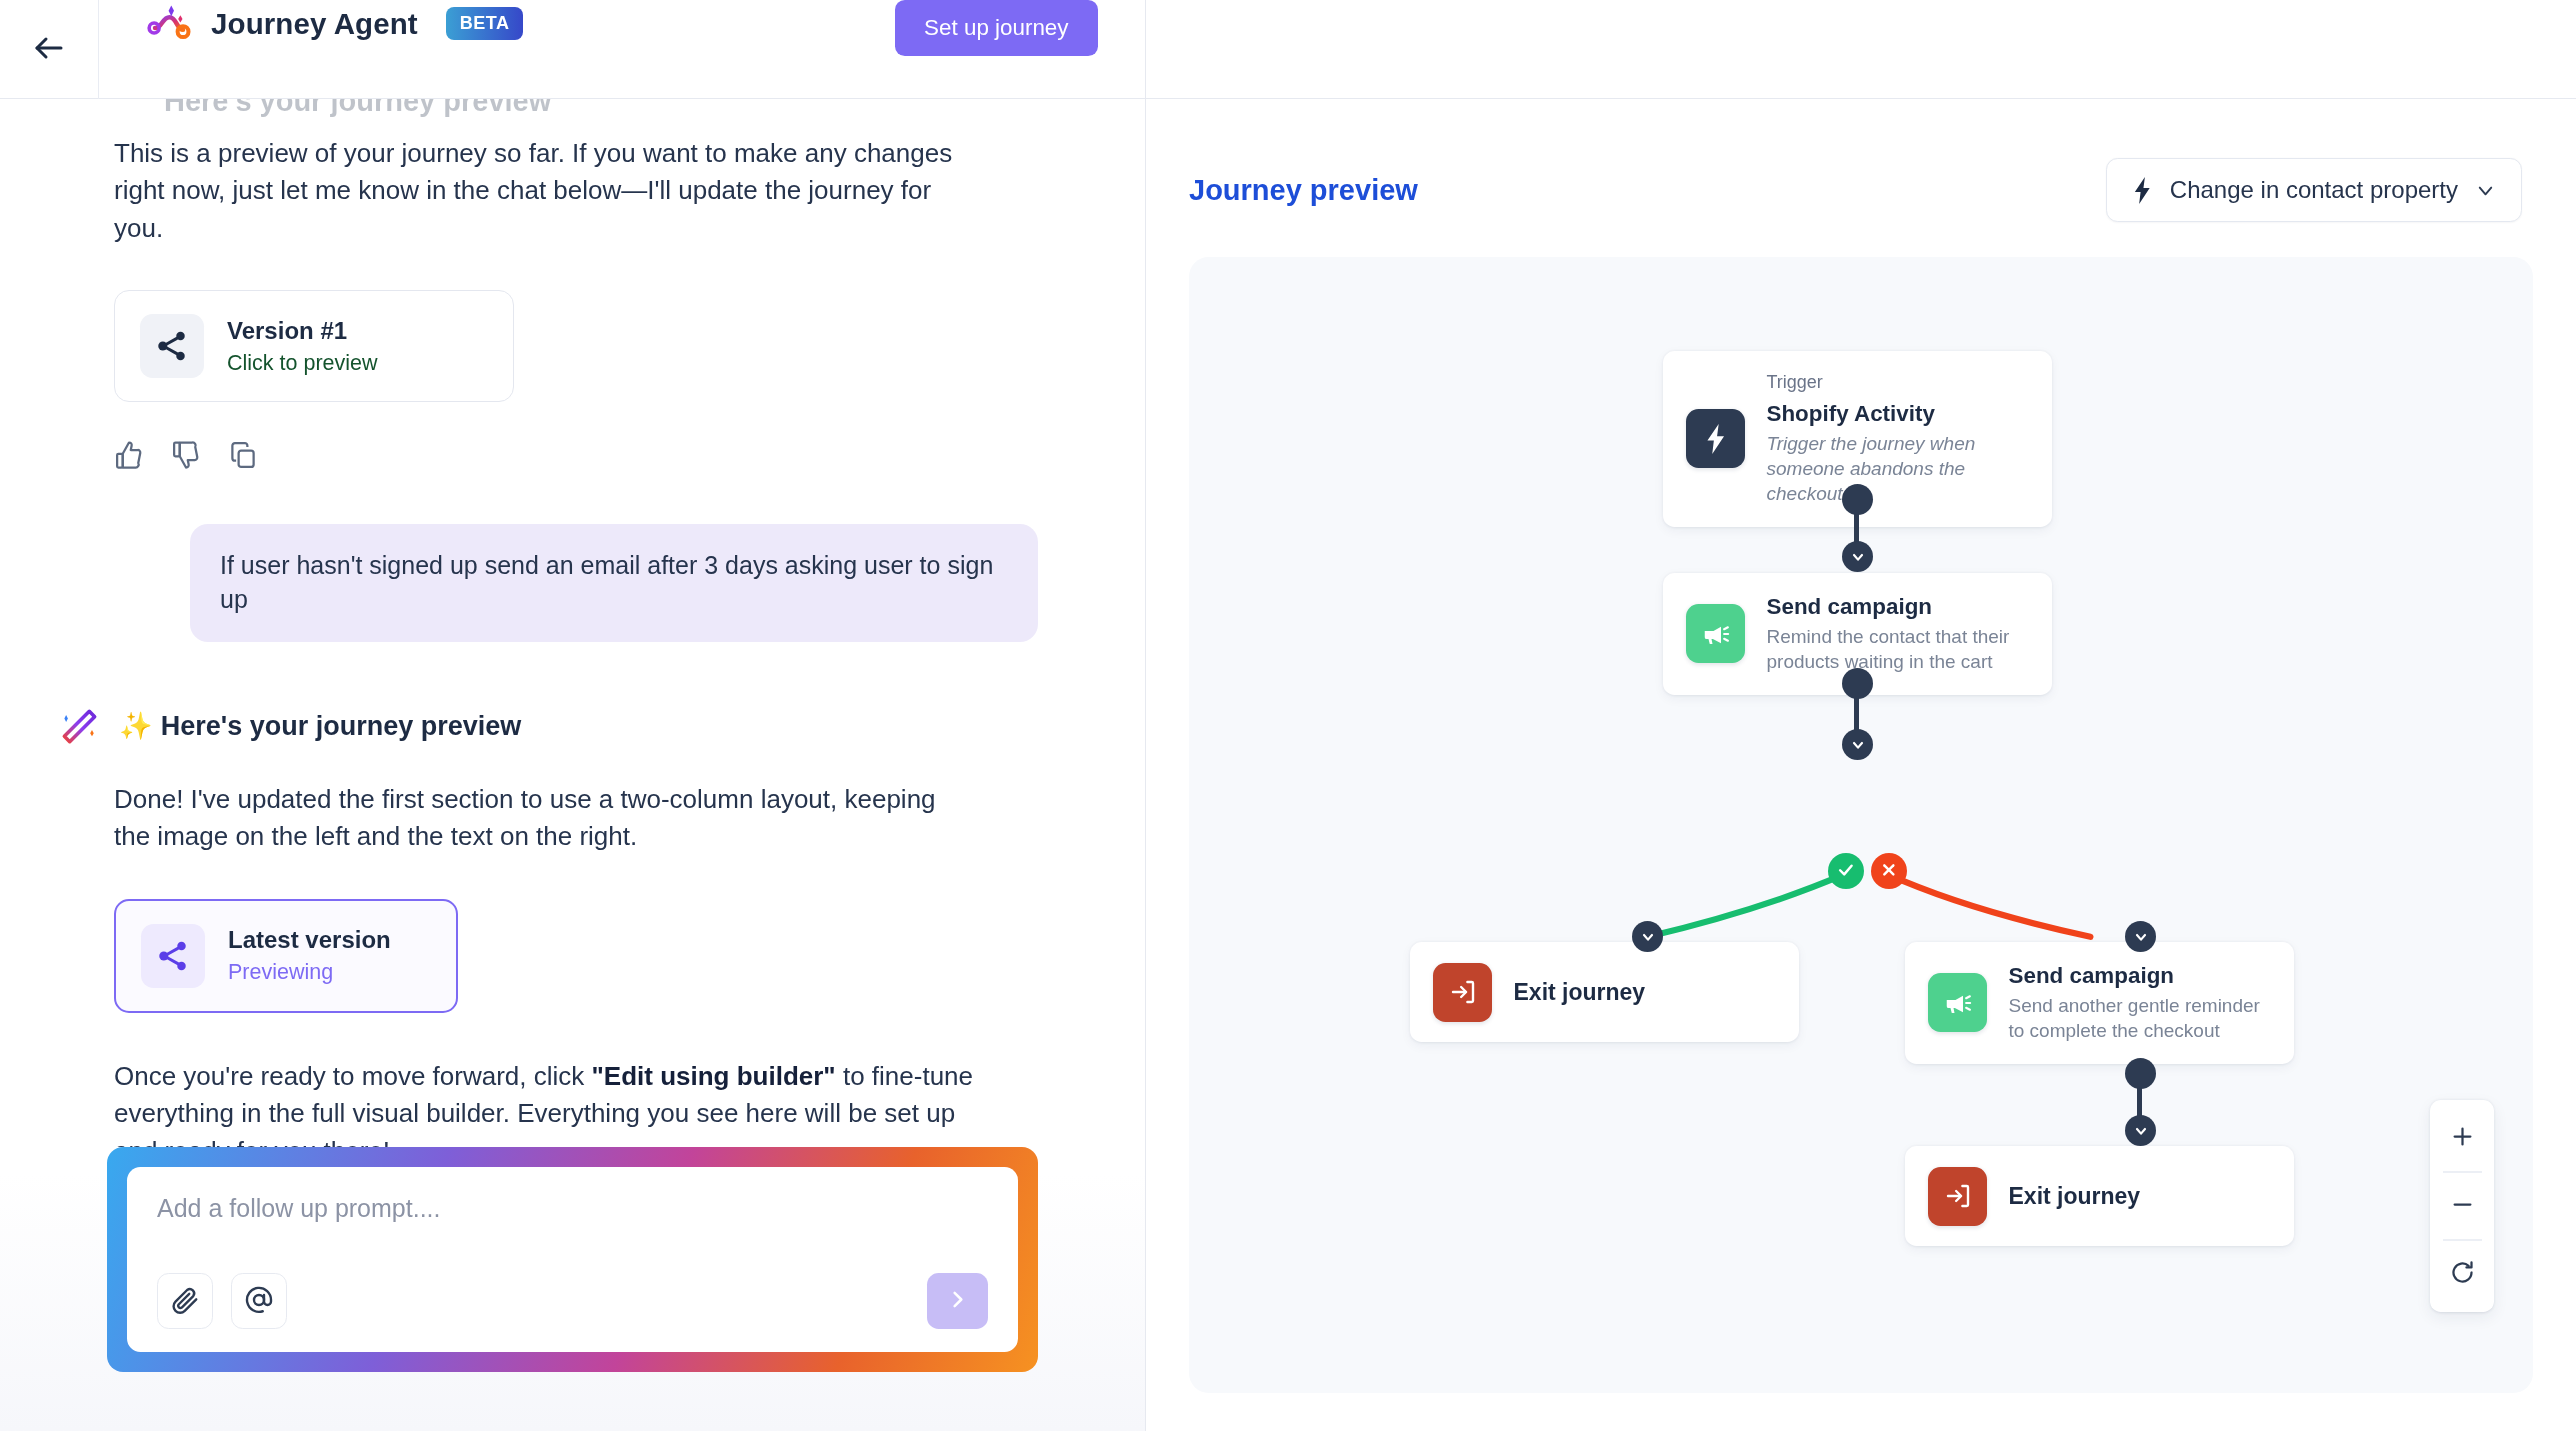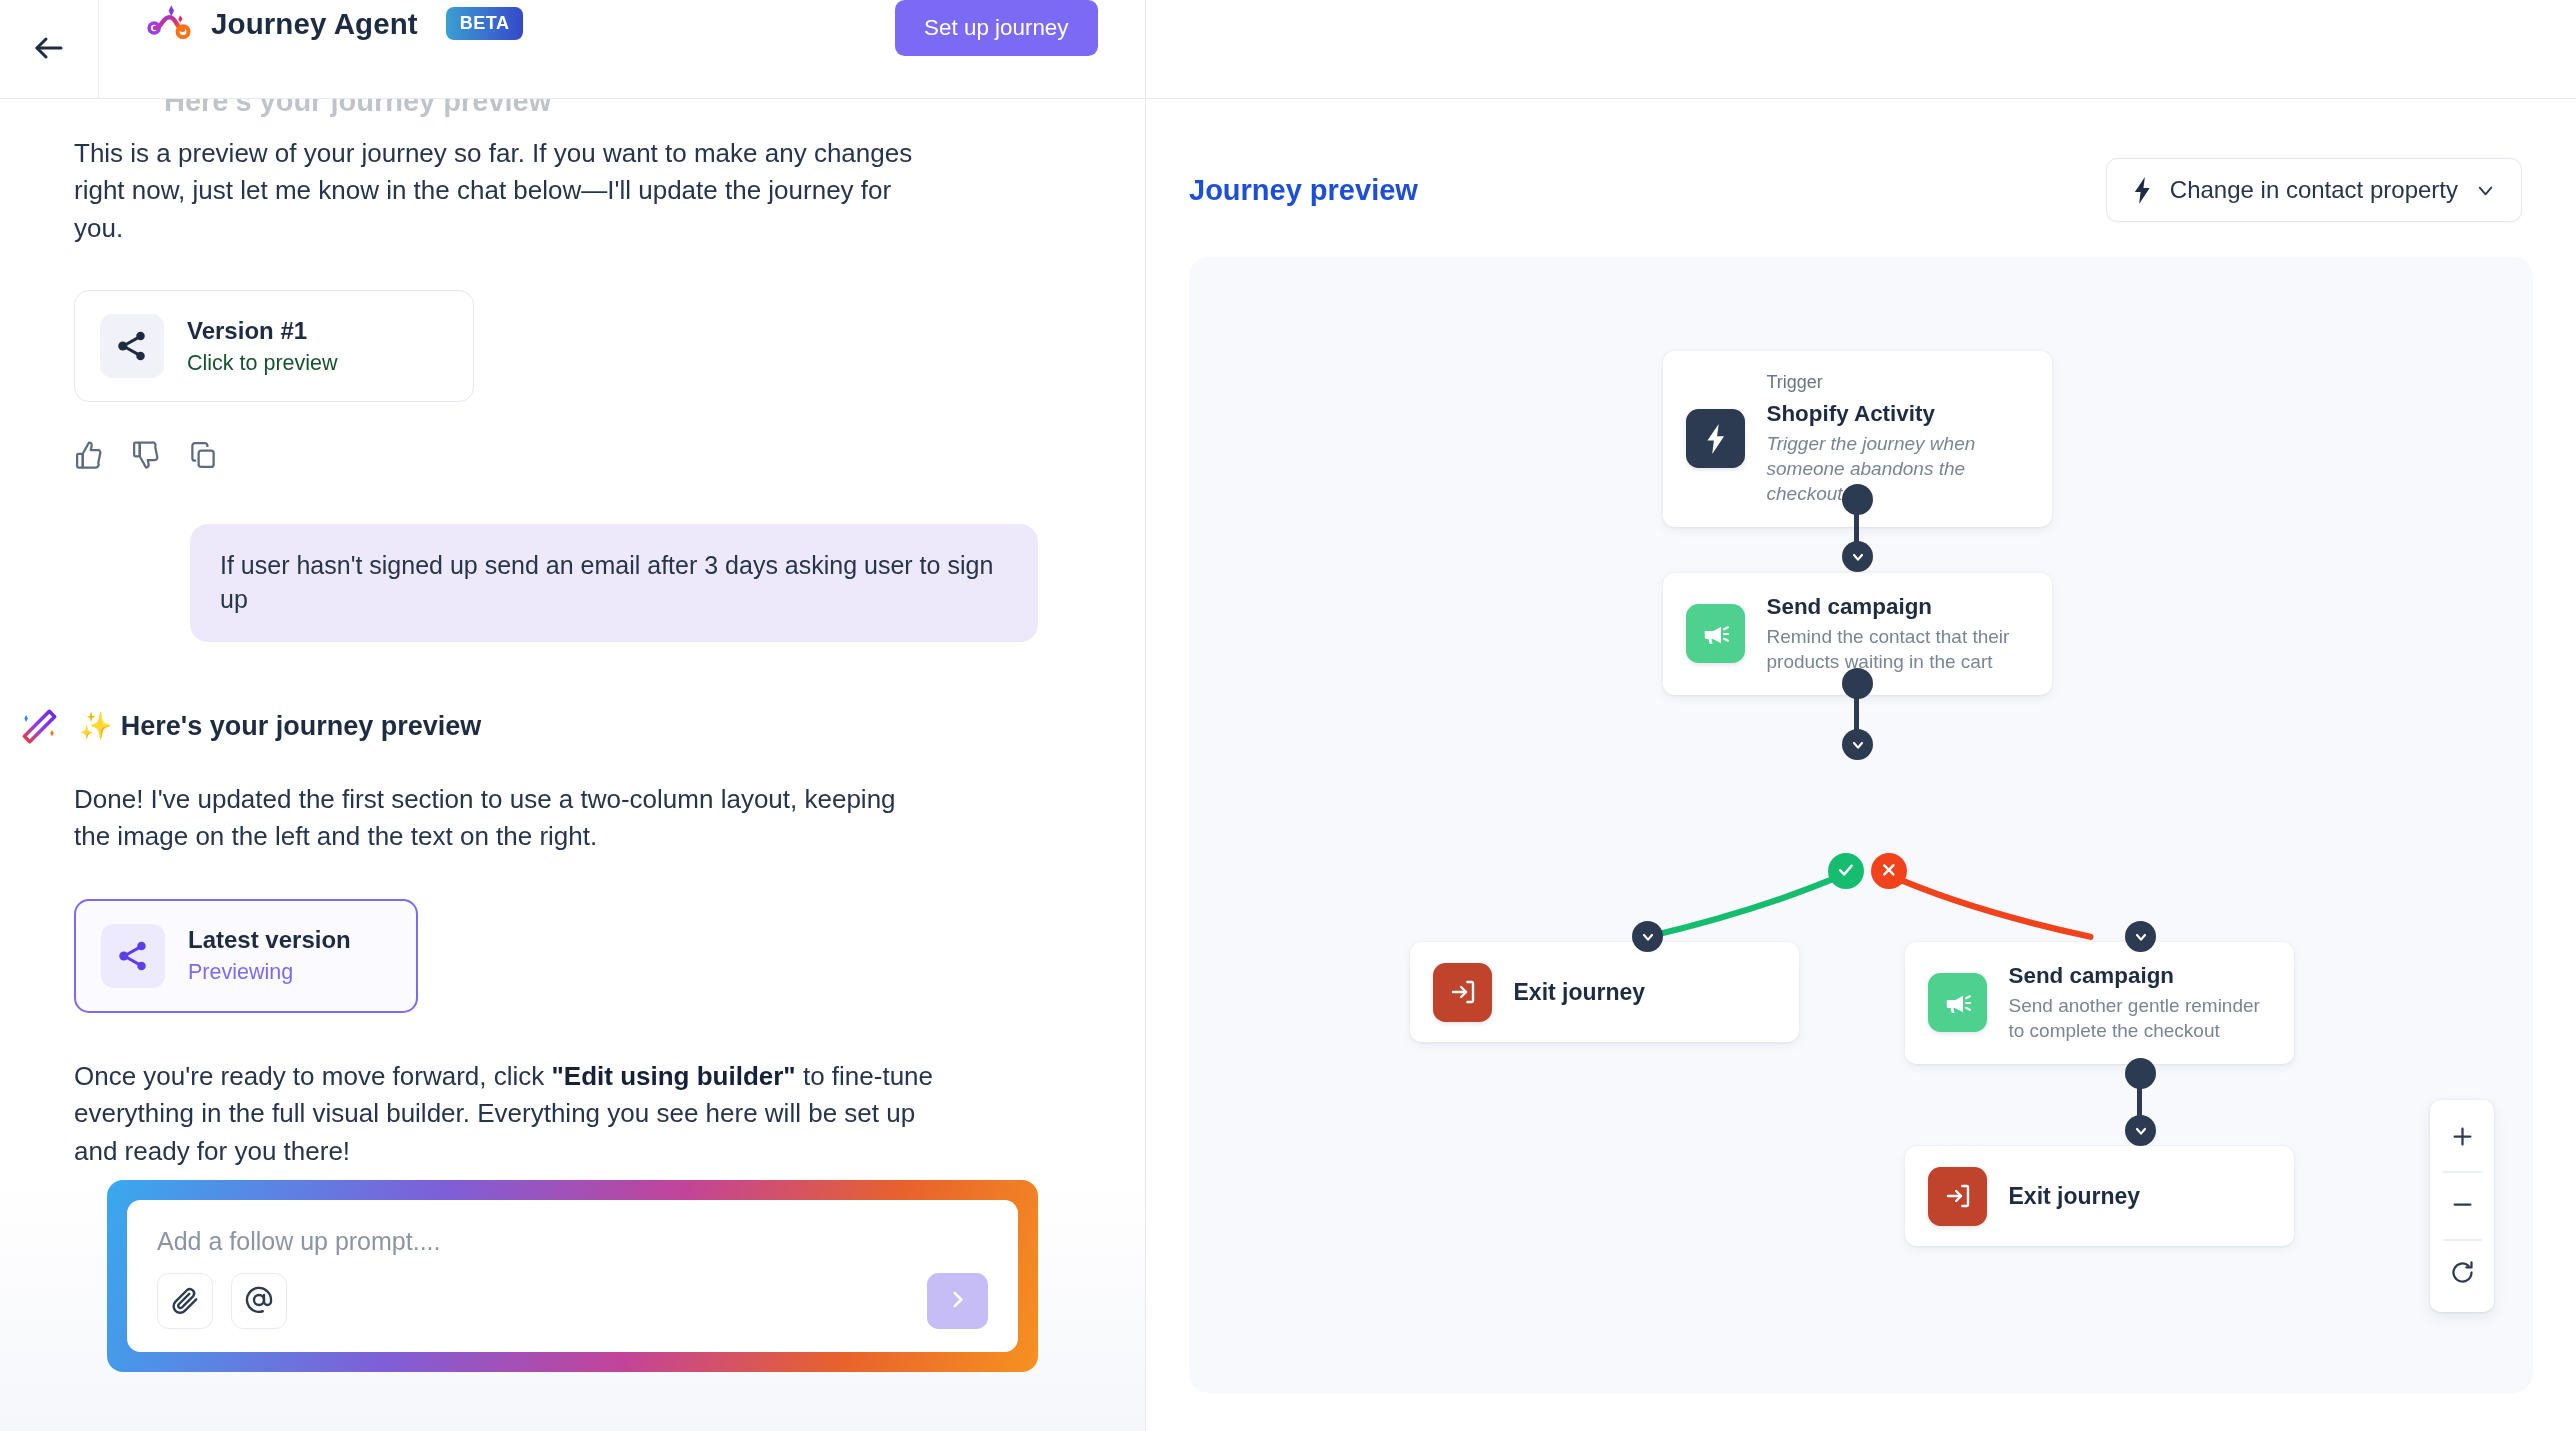--- a/index.html
+++ b/index.html
@@ -45,21 +45,21 @@
   .setup-btn {
     background: #7d6af4; color: #fff;
     font-size: 22.4px; font-weight: 500;
     padding: 15px 29.5px; border: none; border-radius: 9.8px; cursor: pointer;
     font-family: "Liberation Sans", sans-serif;
     margin-left: 16px;
   }
 
   .chat-scroll {
     position: relative; flex: 1;
-    padding: 0 107px 0 74px;
+    padding: 0 107px 0 114px;
     overflow: hidden;
   }
   
   .clipped-line {
     position: absolute; left: 164px; top: -14.3px;
     font-size: 29px; font-weight: 700; color: #1d2b43;
     opacity: .28; white-space: nowrap;
   }
   .msg-text {
     font-size: 26px; line-height: 1.44; color: #26344d;
@@ -105,21 +105,21 @@
   .ai-avatar { width: 41px; height: 41px; flex: none; }
   .ai-heading { font-size: 27px; font-weight: 700; color: #1d2b43; }
 
   .block-2 { margin-top: 34px; }
   .block-3 { margin-top: 45px; }
   .block-3 b { font-weight: 700; color: #15203a; }
 
   .composer-wrap { padding: 0 107px 59px 107px; }
   .composer {
     position: relative;
-    height: 192px;
+    height: 225px;
     border-radius: 16px;
     padding: 20px;
     background: linear-gradient(110deg,#38a9ef 0%, #7e5fd8 34%, #c2449a 58%, #e8622c 80%, #f69221 100%);
   }
   .composer-inner {
     position: relative; width: 100%; height: 100%;
     background: #fff; border-radius: 13.4px;
     padding: 27px 30px 23px 30px;
     display: flex; flex-direction: column;
   }

